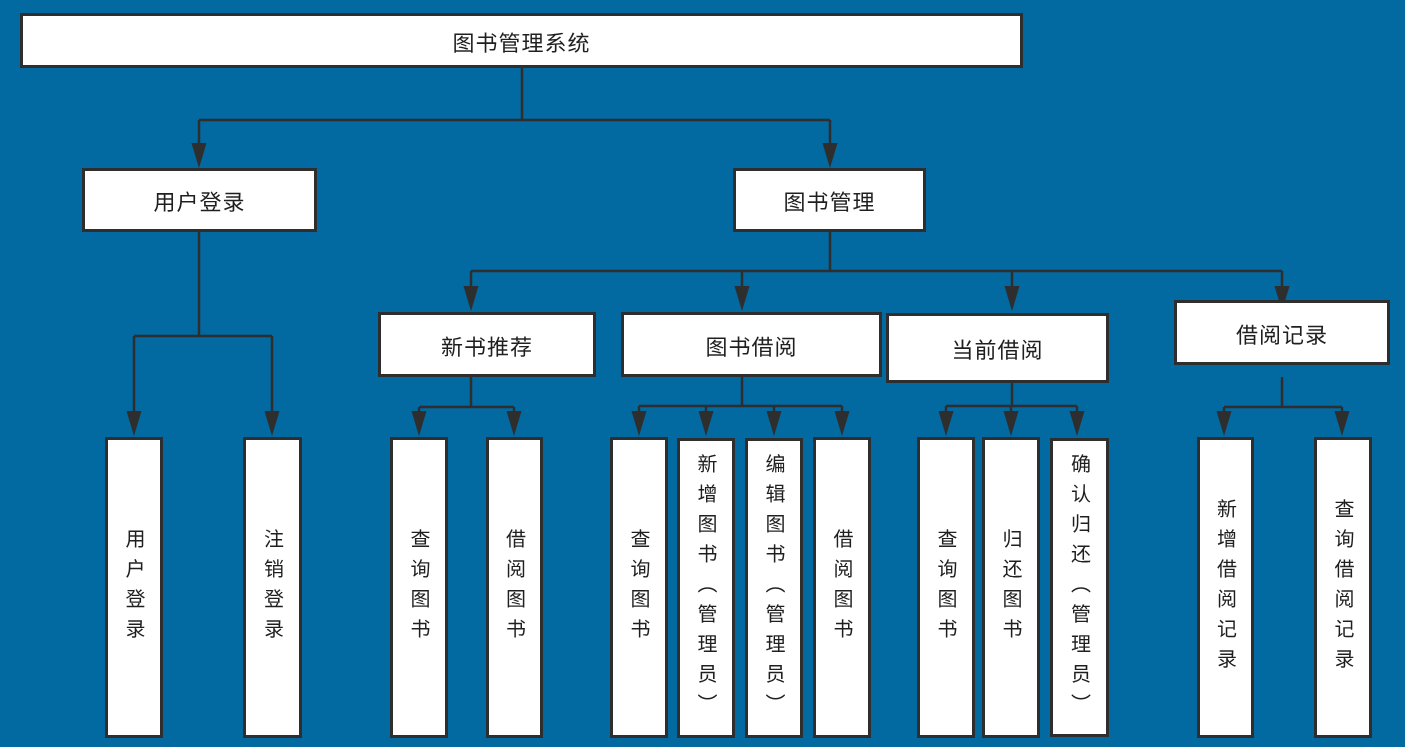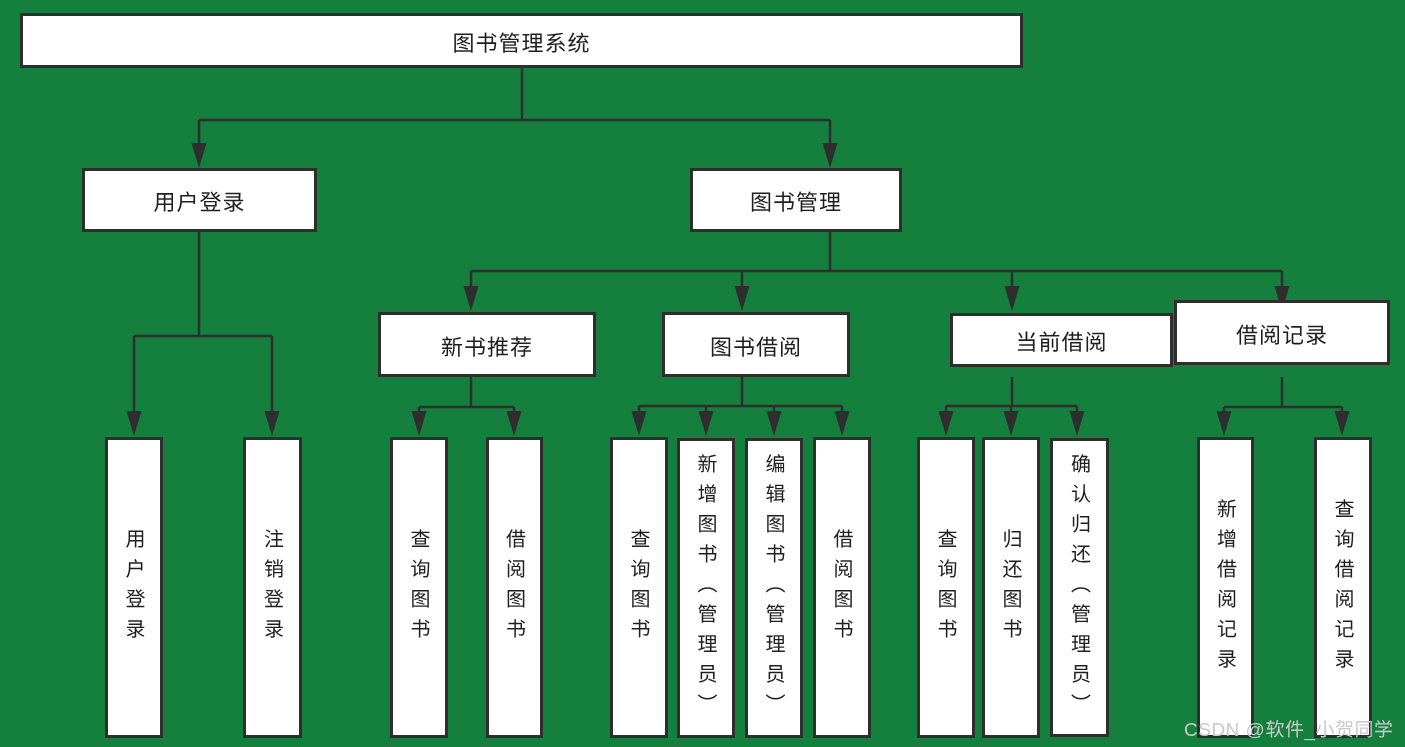--- a/index.html
+++ b/index.html
@@ -4,21 +4,21 @@
 <style>
   html, body {
     margin: 0;
     padding: 0;
     background: #ffffff;
   }
   .page {
     position: relative;
     width: 1405px;
     height: 747px;
-    background: #15803d;
+    background: #0369a1;
     overflow: hidden;
     font-family: "Liberation Sans", "DejaVu Sans", sans-serif;
   }
   .connectors {
     position: absolute;
     left: 0;
     top: 0;
     width: 1405px;
     height: 747px;
     pointer-events: none;
@@ -128,40 +128,39 @@
       <polygon points="1003.5,411 1018.5,411 1011,436"></polygon>
       <polygon points="1069.5,411 1084.5,411 1077,436"></polygon>
       <polygon points="1216.5,411 1231.5,411 1224,436"></polygon>
       <polygon points="1334.5,411 1349.5,411 1342,436"></polygon>
     </g>
   </svg>
 
   <div class="box h" style="left:20px;top:13px;width:1003px;height:55px">图书管理系统</div>
 
   <div class="box h" style="left:82px;top:168px;width:235px;height:64px">用户登录</div>
-  <div class="box h" style="left:690px;top:168px;width:212px;height:64px">图书管理</div>
+  <div class="box h" style="left:733px;top:168px;width:193px;height:64px">图书管理</div>
 
   <div class="box h" style="left:378px;top:312px;width:218px;height:65px">新书推荐</div>
-  <div class="box h" style="left:662px;top:312px;width:188px;height:65px">图书借阅</div>
-  <div class="box h" style="left:950px;top:313px;width:223px;height:54px">当前借阅</div>
+  <div class="box h" style="left:621px;top:312px;width:261px;height:65px">图书借阅</div>
+  <div class="box h" style="left:886px;top:313px;width:223px;height:70px">当前借阅</div>
   <div class="box h" style="left:1174px;top:300px;width:216px;height:65px">借阅记录</div>
 
   <div class="box v" style="left:105px;top:437px;width:58px;height:301px">用户登录</div>
   <div class="box v" style="left:243px;top:437px;width:59px;height:301px">注销登录</div>
 
   <div class="box v" style="left:390px;top:437px;width:58px;height:301px">查询图书</div>
   <div class="box v" style="left:486px;top:437px;width:57px;height:301px">借阅图书</div>
 
   <div class="box v" style="left:610px;top:437px;width:58px;height:301px">查询图书</div>
   <div class="box v" style="left:677px;top:438px;width:58px;height:300px">新增图书（管理员）</div>
   <div class="box v" style="left:745px;top:438px;width:58px;height:300px">编辑图书（管理员）</div>
   <div class="box v" style="left:813px;top:437px;width:58px;height:301px">借阅图书</div>
 
   <div class="box v" style="left:917px;top:437px;width:58px;height:301px">查询图书</div>
   <div class="box v" style="left:982px;top:437px;width:58px;height:301px">归还图书</div>
   <div class="box v" style="left:1050px;top:438px;width:59px;height:299px">确认归还（管理员）</div>
 
   <div class="box v" style="left:1197px;top:437px;width:57px;height:301px">新增借阅记录</div>
   <div class="box v" style="left:1314px;top:437px;width:58px;height:301px">查询借阅记录</div>
 
-  <div class="watermark">CSDN @软件_小贺同学</div>
 
 </div>
 
 </body></html>

